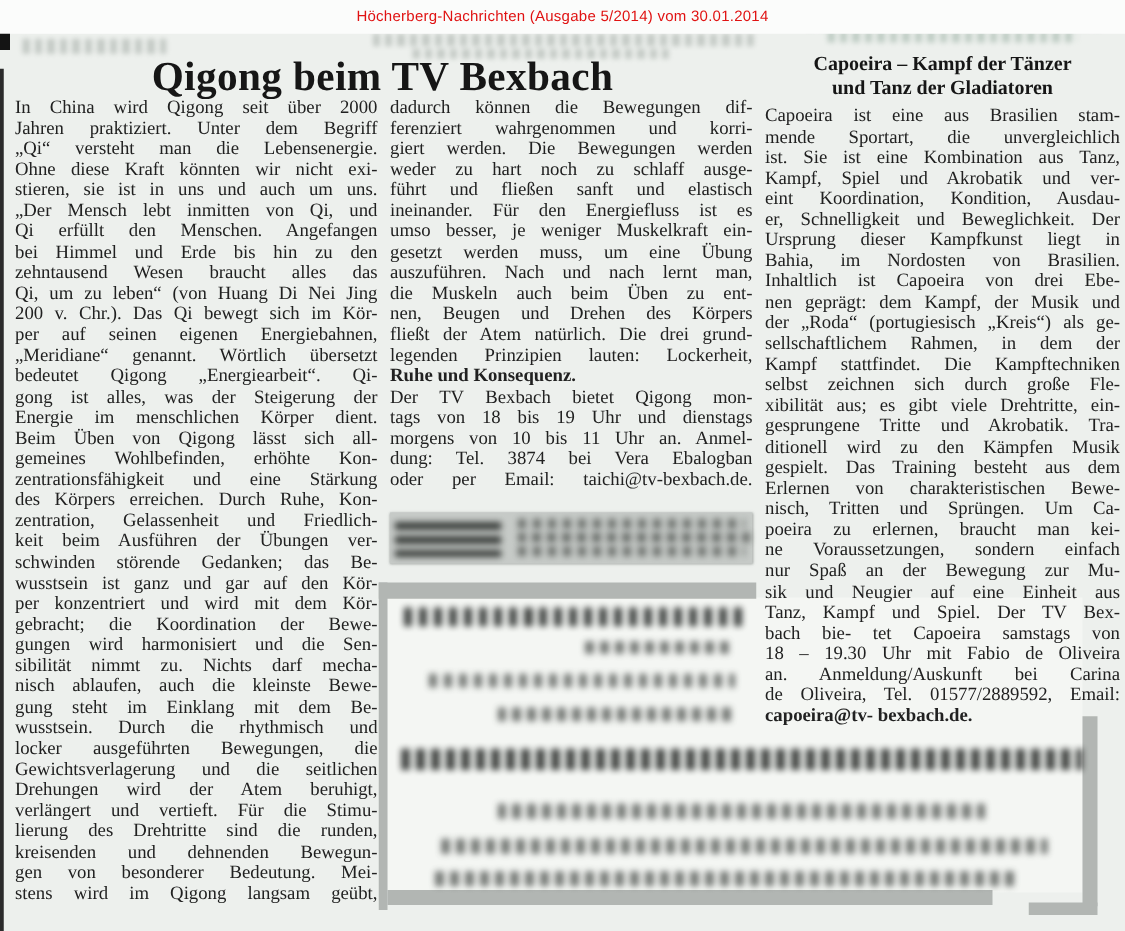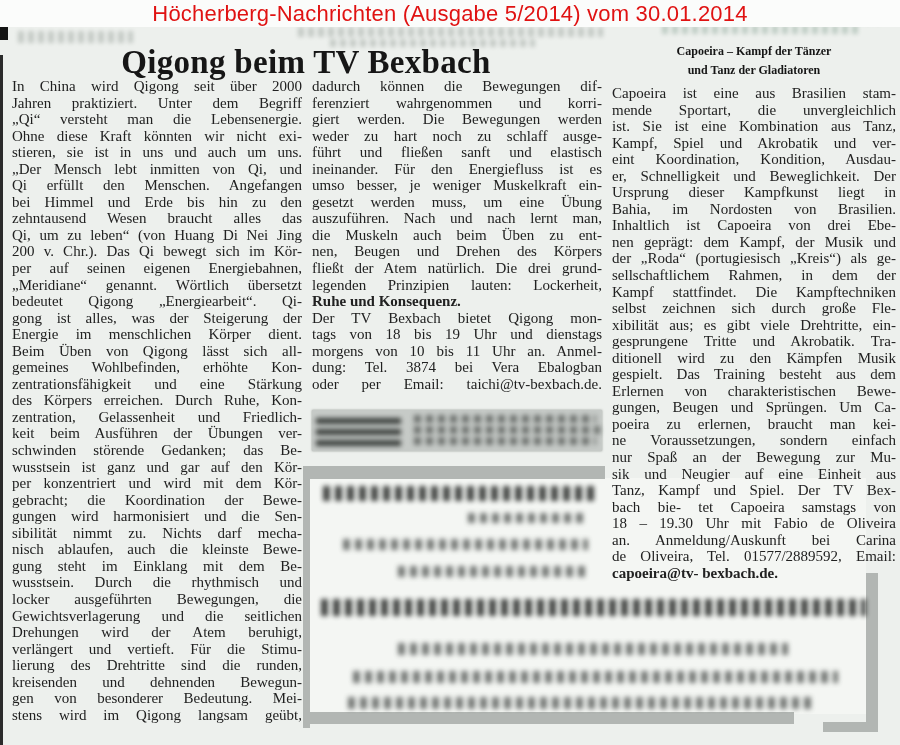--- a/index.html
+++ b/index.html
@@ -8,36 +8,36 @@
     position:relative; width:900px; height:745px; overflow:hidden;
     background:#edf0ed;
     font-family:"Liberation Serif", serif;
     color:#212121;
   }
   
   .masthead {
     position:absolute; left:0; top:0; width:900px; height:27px;
     background:#fbfcfb; text-align:center; line-height:27px;
     font-family:"Liberation Sans", sans-serif;
-    font-size:22px; letter-spacing:0.2px;
+    font-size:12px; letter-spacing:0.2px;
     z-index:4;
   }
   
   .headline {
     position:absolute; left:10px; top:44px; width:592px;
     text-align:center; font-weight:bold; font-size:33px;
     letter-spacing:0.3px; color:#161616; z-index:3;
   }
   
   .col { position:absolute; font-size:15px; line-height:16.55px; z-index:3; }
   #col1 { left:12px;  top:78px; width:290px; }
   #col2 { left:312px; top:78px; width:290px; }
   #col3 { left:612px; top:42px; width:284px; }
   .cap-heading {
-    text-align:center; font-weight:bold; font-size:12px; line-height:19px;
+    text-align:center; font-weight:bold; font-size:16px; line-height:19px;
     color:#161616;
   }
   #col3 .lines { margin-top:5px; }
   .tl { text-align:justify; text-align-last:justify; white-space:nowrap; }
   .tl-short { text-align-last:left;font-weight:bold; }
 
   
   .smallbox {
     position:absolute; left:312px; top:410px; width:290px; height:41px;
     background:#c6cac7; z-index:2; box-shadow:0 0 2px rgba(90,95,92,.6);
@@ -215,21 +215,21 @@
         <div class="tl">nen geprägt: dem Kampf, der Musik und</div>
         <div class="tl">der „Roda“ (portugiesisch „Kreis“) als ge-</div>
         <div class="tl">sellschaftlichem Rahmen, in dem der</div>
         <div class="tl">Kampf stattfindet. Die Kampftechniken</div>
         <div class="tl">selbst zeichnen sich durch große Fle-</div>
         <div class="tl">xibilität aus; es gibt viele Drehtritte, ein-</div>
         <div class="tl">gesprungene Tritte und Akrobatik. Tra-</div>
         <div class="tl">ditionell wird zu den Kämpfen Musik</div>
         <div class="tl">gespielt. Das Training besteht aus dem</div>
         <div class="tl">Erlernen von charakteristischen Bewe-</div>
-        <div class="tl">gungen, Beugen und Sprüngen. Um Ca-</div>
+        <div class="tl">nisch, Tritten und Sprüngen. Um Ca-</div>
         <div class="tl">poeira zu erlernen, braucht man kei-</div>
         <div class="tl">ne Voraussetzungen, sondern einfach</div>
         <div class="tl">nur Spaß an der Bewegung zur Mu-</div>
         <div class="tl">sik und Neugier auf eine Einheit aus</div>
         <div class="tl">Tanz, Kampf und Spiel. Der TV Bex-</div>
         <div class="tl">bach bie- tet Capoeira samstags von</div>
         <div class="tl">18 – 19.30 Uhr mit Fabio de Oliveira</div>
         <div class="tl">an. Anmeldung/Auskunft bei Carina</div>
         <div class="tl">de Oliveira, Tel. 01577/2889592, Email:</div>
         <div class="tl tl-short">capoeira@tv- bexbach.de.</div>

